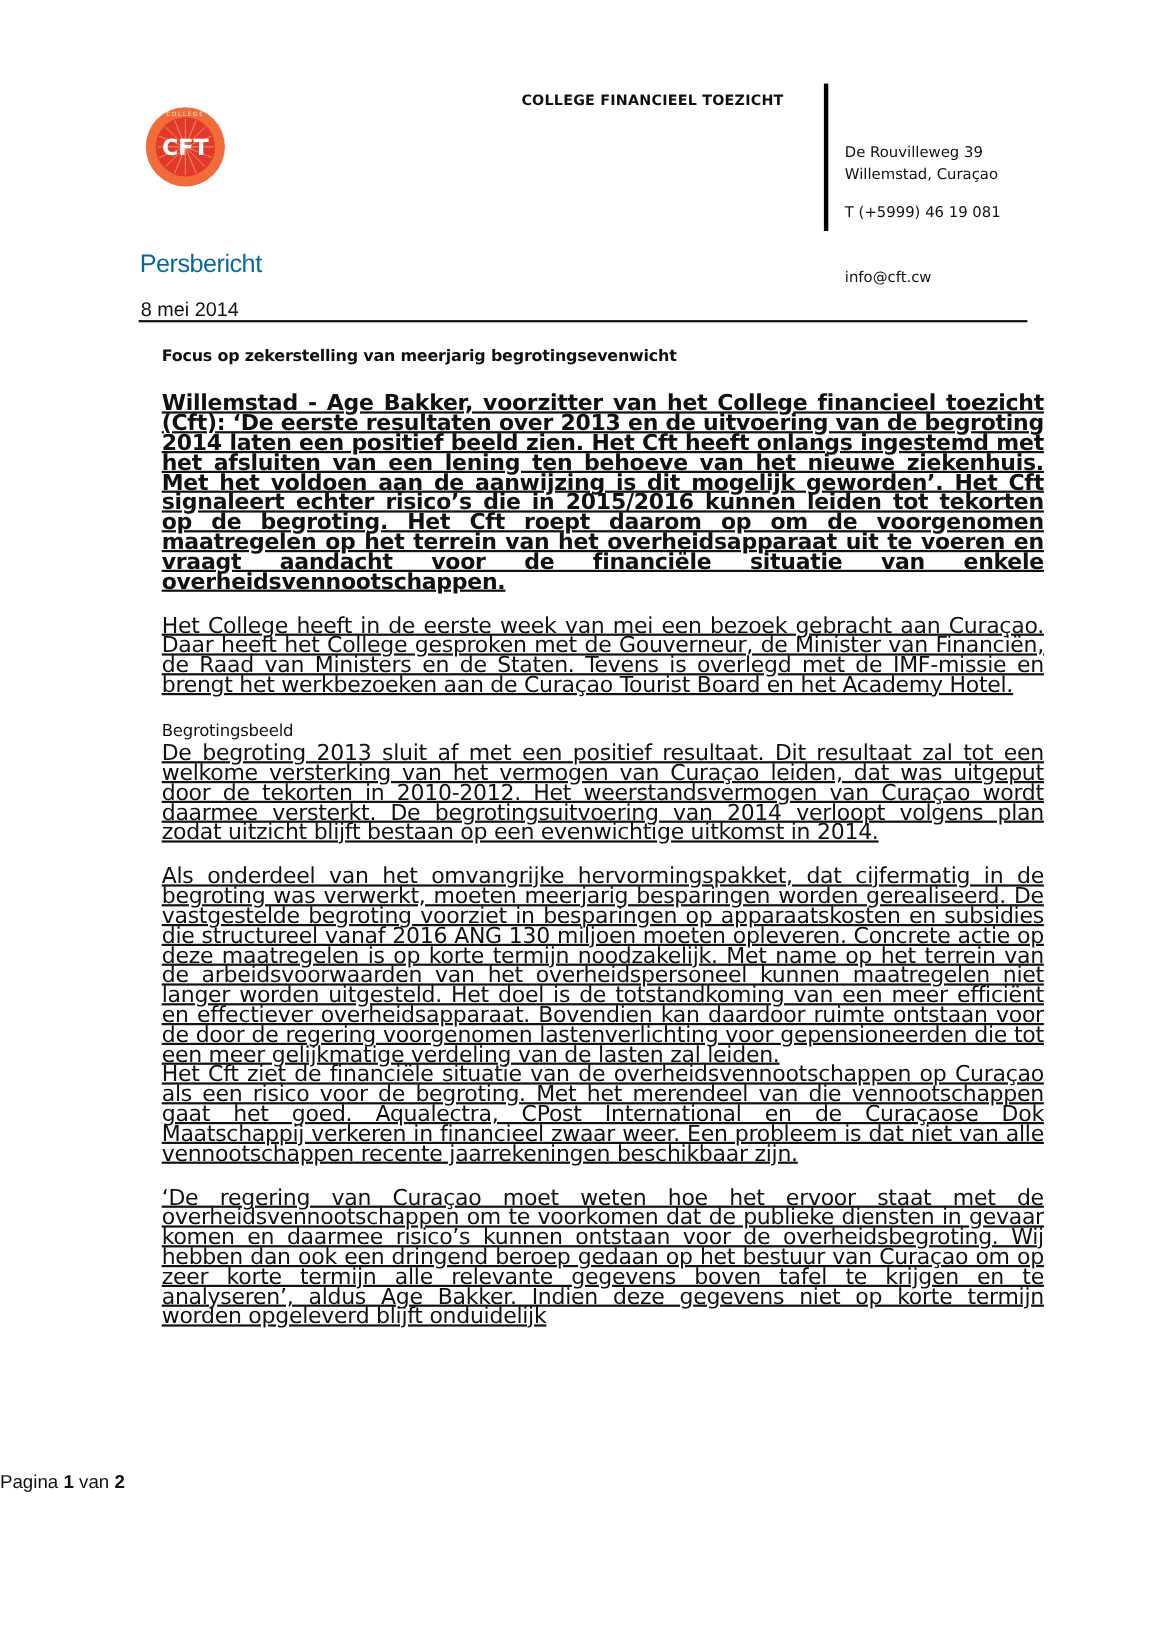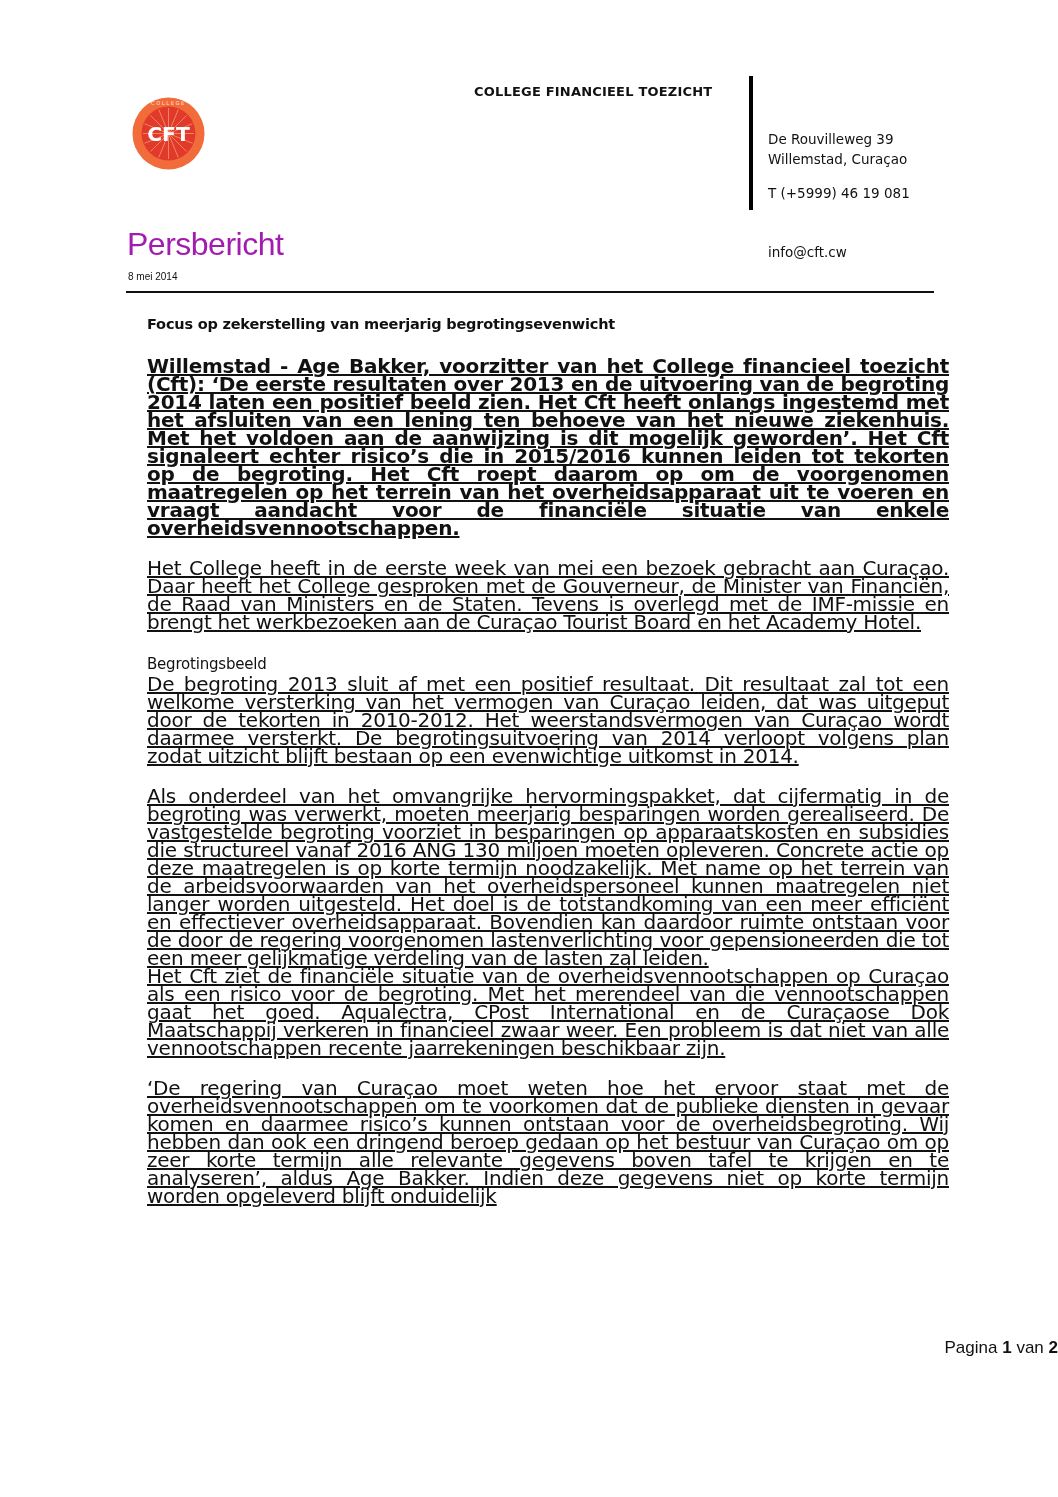--- a/index.html
+++ b/index.html
@@ -12,35 +12,35 @@
     .org-name { position: absolute; left: 474px; top: 84px; font-weight: bold;
                 font-size: 13px; letter-spacing: 0.2px; }
     .vline { position: absolute; left: 749px; top: 76px; width: 4px; height: 134px; background: #000; }
     .addr { position: absolute; left: 768px; font-size: 13.5px; line-height: 20px; color: #111; margin-top: 47px; }
     .addr1 { top: 82px; }
     .addr2 { top: 102px; }
     .phone { top: 136px; }
     .email { top: 195px; }
 
     .title { position: absolute; left: 127px; top: 226px; font-family: "Liberation Sans", sans-serif;
-             font-size: 32px; font-weight: normal; letter-spacing: -0.5px; color: #a21caf; }
-    .date { position: absolute; left: 128px; top: 271px; font-size: 10px; font-family: "Liberation Sans", sans-serif; }
+             font-size: 23px; font-weight: normal; letter-spacing: -0.5px; color: #0369a1; }
+    .date { position: absolute; left: 128px; top: 271px; font-size: 18px; font-family: "Liberation Sans", sans-serif; }
     .hrule { position: absolute; left: 126px; top: 291px; width: 808px; height: 2px; background: #111; }
 
     .content { position: absolute; left: 128px; top: 313px; width: 802px; margin-left: 19px; }
     .subtitle { font-weight: bold; font-size: 14.5px; line-height: 22px; margin: 0; letter-spacing: -0.2px; }
     .headline { font-weight: bold; font-size: 19px; line-height: 25px; margin: 0; text-align: justify;
                 letter-spacing: -0.2px; }
     p { margin: 0; font-size: 20px; line-height: 18px; text-align: justify; letter-spacing: -0.25px; text-decoration: underline; }
     .lead { font-weight: bold; margin-top: 22px; }
     .para { margin-top: 22px; }
     .section-h { font-weight: normal; font-size: 15px; line-height: 22px; margin: 22px 0 0 0; letter-spacing: -0.2px; }
     .section-h + p { margin-top: 0; }
 
-    .footer { position: absolute; top: 1338px; left: 0; width: 1058px; text-align: right;
+    .footer { position: absolute; top: 1338px; left: 0; width: 1058px; text-align: left;
               font-family: "Liberation Sans", sans-serif; font-size: 17px; }
     .footer b { font-weight: bold; }
   </style>
 </head>
 <body>
 
 <div class="page">
 
   <svg class="logo" viewBox="0 0 100 100">
     <circle cx="50" cy="50" r="48" fill="#f26b3a"></circle>

